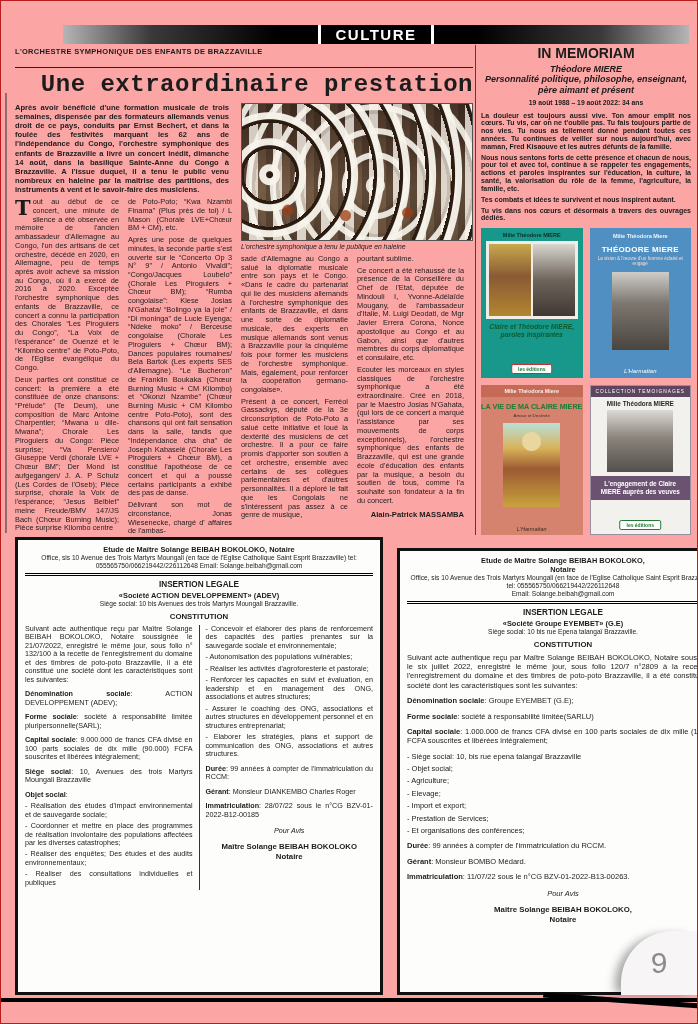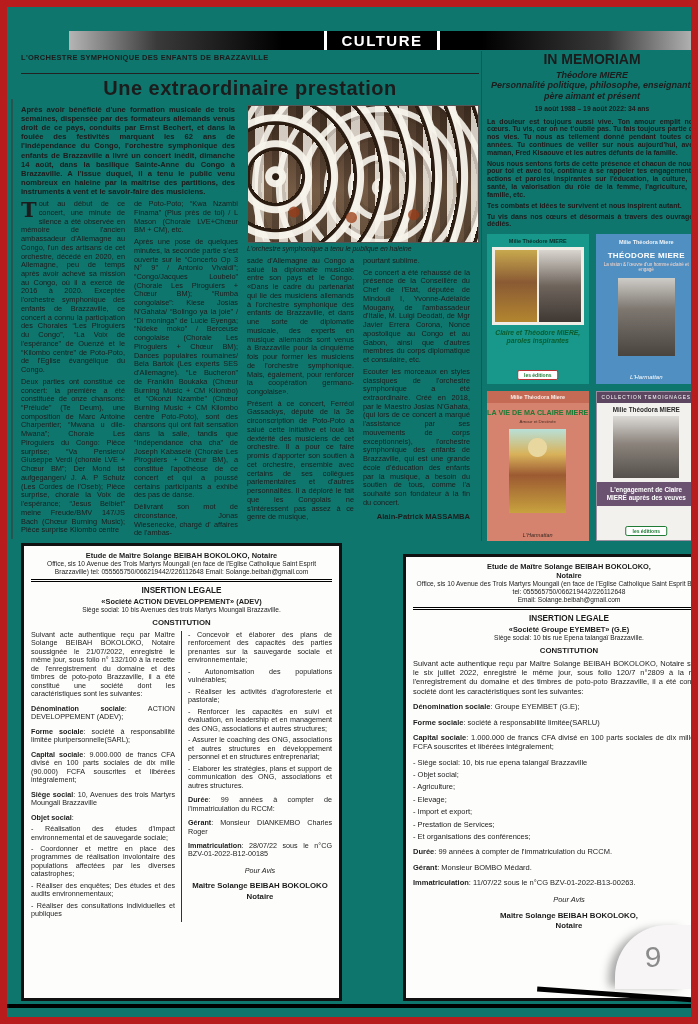--- a/index.html
+++ b/index.html
@@ -1,30 +1,30 @@
 <!DOCTYPE html>
 <html><head>
 <meta charset="utf-8">
 <style>
   html,body{margin:0;padding:0;background:#e9e7e8;}
-  .page{position:relative;width:698px;height:1024px;background:#0f766e;overflow:hidden;
-        font-family:"Liberation Sans",sans-serif;color:#1c1c1c;border:7px solid #b91c1c;box-sizing:border-box;}
+  .page{position:relative;width:698px;height:1024px;background:#fca5a5;overflow:hidden;
+        font-family:"Liberation Sans",sans-serif;color:#1c1c1c;border:1px solid #b91c1c;box-sizing:border-box;}
   .scan-edge{position:absolute;left:4px;top:92px;width:2px;height:440px;background:#3a3a3a;opacity:.55;}
 
   
   .culture-banner{position:absolute;left:62px;top:24px;width:626px;height:19px;
     background:linear-gradient(90deg,#b5b5b5 0%,#3a3a3a 14%,#000 34%,#000 66%,#3a3a3a 86%,#b5b5b5 100%);
     display:flex;align-items:center;justify-content:center;}
   .culture-banner .word{color:#fff;font-weight:bold;font-size:15px;letter-spacing:1.5px;
     border-left:3px solid #fff;border-right:3px solid #fff;padding:0 14px;line-height:19px;}
 
   
   .article{position:absolute;left:14px;top:46px;width:458px;height:488px;overflow:hidden;}
   .kicker{font-size:7.5px;font-weight:bold;letter-spacing:.3px;border-bottom:1px solid #222;padding-bottom:11px;}
-  .headline{font-family:Liberation Sans, sans-serif;font-weight:bold;font-size:20px;text-align:center;
+  .headline{font-family:Liberation Mono, monospace;font-weight:bold;font-size:24px;text-align:right;
     margin:3px 0 5px;letter-spacing:.5px;}
   .article-body{display:flex;}
   .half-left{width:226px;}
   .half-right{width:232px;}
   .intro{font-weight:bold;font-size:7.6px;line-height:1.2;text-align:justify;padding-right:12px;margin-bottom:4px;}
   .photo{height:136px;border:1px solid #555;
     background:
       radial-gradient(circle at 20% 78%,rgba(150,60,25,.8) 0 5px,transparent 6px),
       radial-gradient(circle at 45% 82%,rgba(160,70,30,.8) 0 5px,transparent 6px),
       radial-gradient(circle at 72% 80%,rgba(150,60,25,.8) 0 5px,transparent 6px),
@@ -76,21 +76,21 @@
   .b4{background:#f3f1ee;border:1px solid #9a8fa0;}
   .b4-coll{background:#5d4760;color:#fff;font-size:4.8px;letter-spacing:1px;text-align:center;padding:3px 0;}
   .b4 .b-author{color:#2a2a2a;font-size:6.4px;margin-top:3px;}
   .b4-photo{width:66%;height:62px;margin:3px auto 0;background:linear-gradient(180deg,#dcdad6 0%,#8b837c 45%,#55504b 100%);}
   .b4-title{background:#6a5270;color:#fff;font-weight:bold;font-size:6.4px;text-align:center;
     padding:4px 3px;margin-top:4px;line-height:1.25;}
   .b4 .b-publogo{border-color:#1e7a34;}
 
   
   .legal{background:#fdfdfc;border:3px solid #111;box-sizing:border-box;padding:5px 7px;position:absolute;}
-  .legal-left{left:14px;top:536px;width:321px;height:458px;}
+  .legal-left{left:14px;top:536px;width:368px;height:458px;}
   .legal-right{left:362px;top:547px;width:332px;height:447px;margin-left:34px;}
   .lg-h1{font-size:7.4px;font-weight:bold;text-align:center;}
   .lg-h2{font-size:6.6px;text-align:center;line-height:1.2;}
   .lg-rule{border-bottom:3px double #000;margin:3px 0 4px;}
   .lg-ins{font-size:8.2px;font-weight:bold;text-align:center;margin:2px 0;}
   .lg-soc{font-size:7.4px;font-weight:bold;text-align:center;}
   .lg-siege{font-size:6.6px;text-align:center;}
   .lg-const{font-size:7.8px;font-weight:bold;text-align:center;margin:5px 0 4px;}
   .lcols{display:flex;}
   .lcol{width:50%;font-size:7.2px;line-height:1.18;text-align:justify;}

